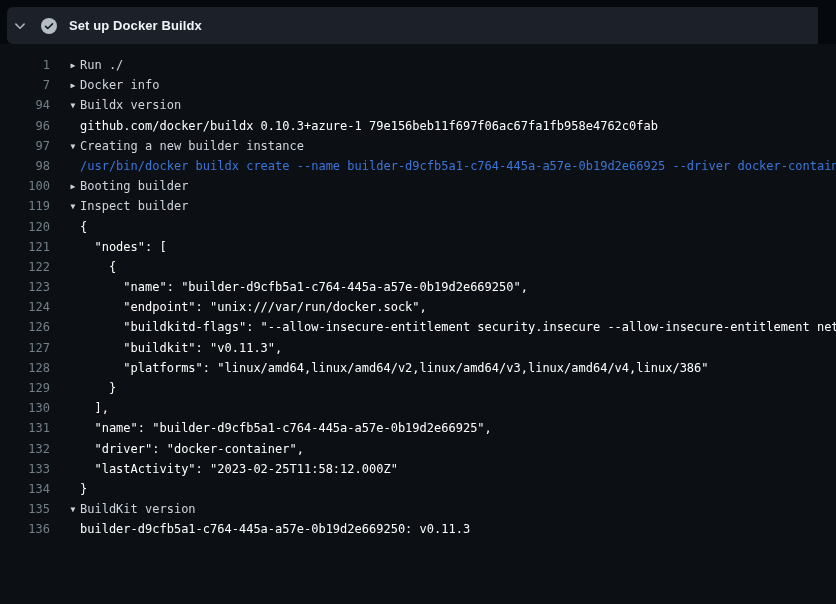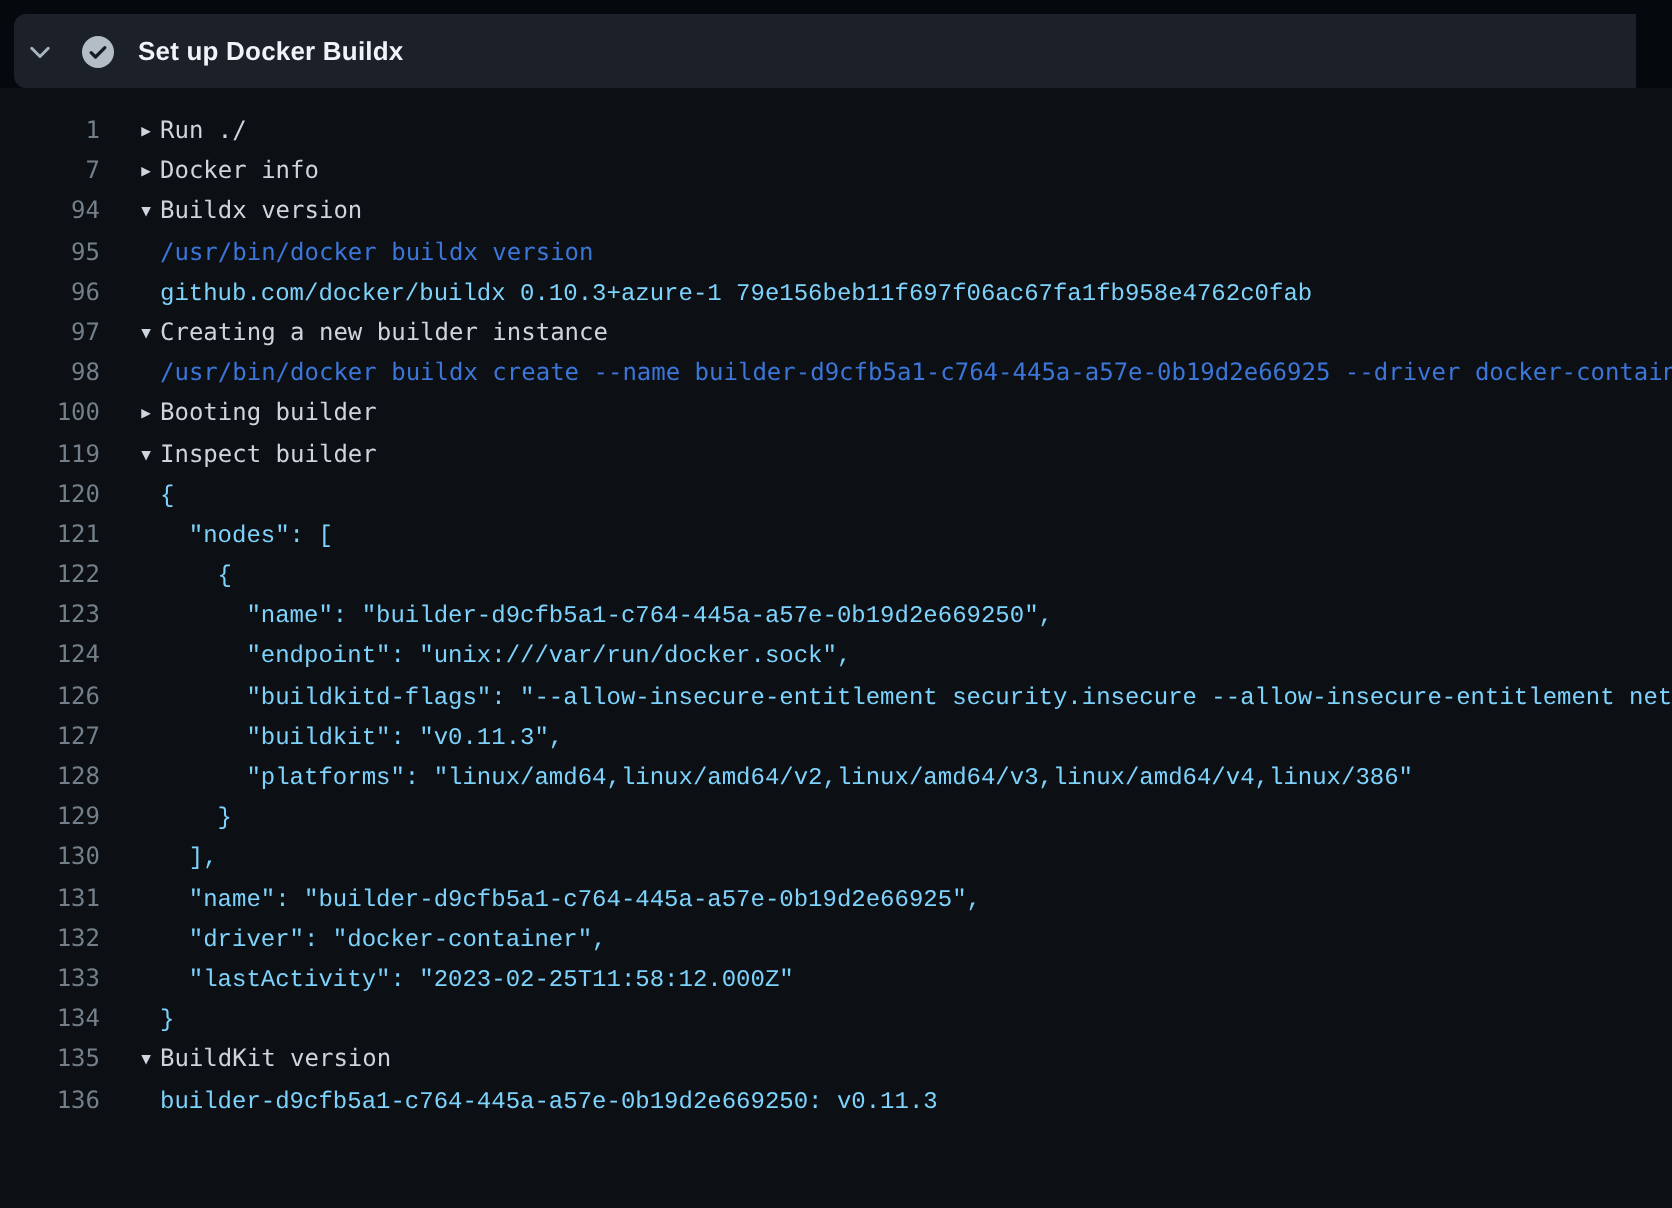--- a/index.html
+++ b/index.html
@@ -40,21 +40,21 @@
     cursor:pointer;
   }
   .content{margin-left:16px;flex:none;}
   .row.plain .content{padding-left:14px;}
   .row.group .content{cursor:pointer;text-align:center;}
   .arrow{
     display:inline-block;width:14px;font-size:8px;color:#ced5dc;
     vertical-align:1px;
   }
   .command{color:#3b76d8;}
-  .output{color:#7dd3fc;font-family:Liberation Mono, monospace;}
+  .output{color:#ffffff;}
 </style>
 </head>
 <body>
 
 <div class="step-header">
   <span class="chevron">
     <svg width="12" height="12" viewBox="0 0 16 16" fill="none">
       <path d="M2.5 5.5 L8 11 L13.5 5.5" stroke="currentColor" stroke-width="2" stroke-linecap="round" stroke-linejoin="round"></path>
     </svg>
   </span>
@@ -75,24 +75,20 @@
   <div class="row group">
     <span class="num">7</span>
     <span class="content"><span class="arrow">▶</span><span>Docker info</span></span>
   </div>
 
   <div class="row group">
     <span class="num">94</span>
     <span class="content"><span class="arrow">▼</span><span>Buildx version</span></span>
   </div>
 
-  <div class="row plain">
-    <span class="num">95</span>
-    <span class="content"><span class="command">/usr/bin/docker buildx version</span></span>
-  </div>
 
   <div class="row plain">
     <span class="num">96</span>
     <span class="content"><span class="output">github.com/docker/buildx 0.10.3+azure-1 79e156beb11f697f06ac67fa1fb958e4762c0fab</span></span>
   </div>
 
   <div class="row group">
     <span class="num">97</span>
     <span class="content"><span class="arrow">▼</span><span>Creating a new builder instance</span></span>
   </div>

